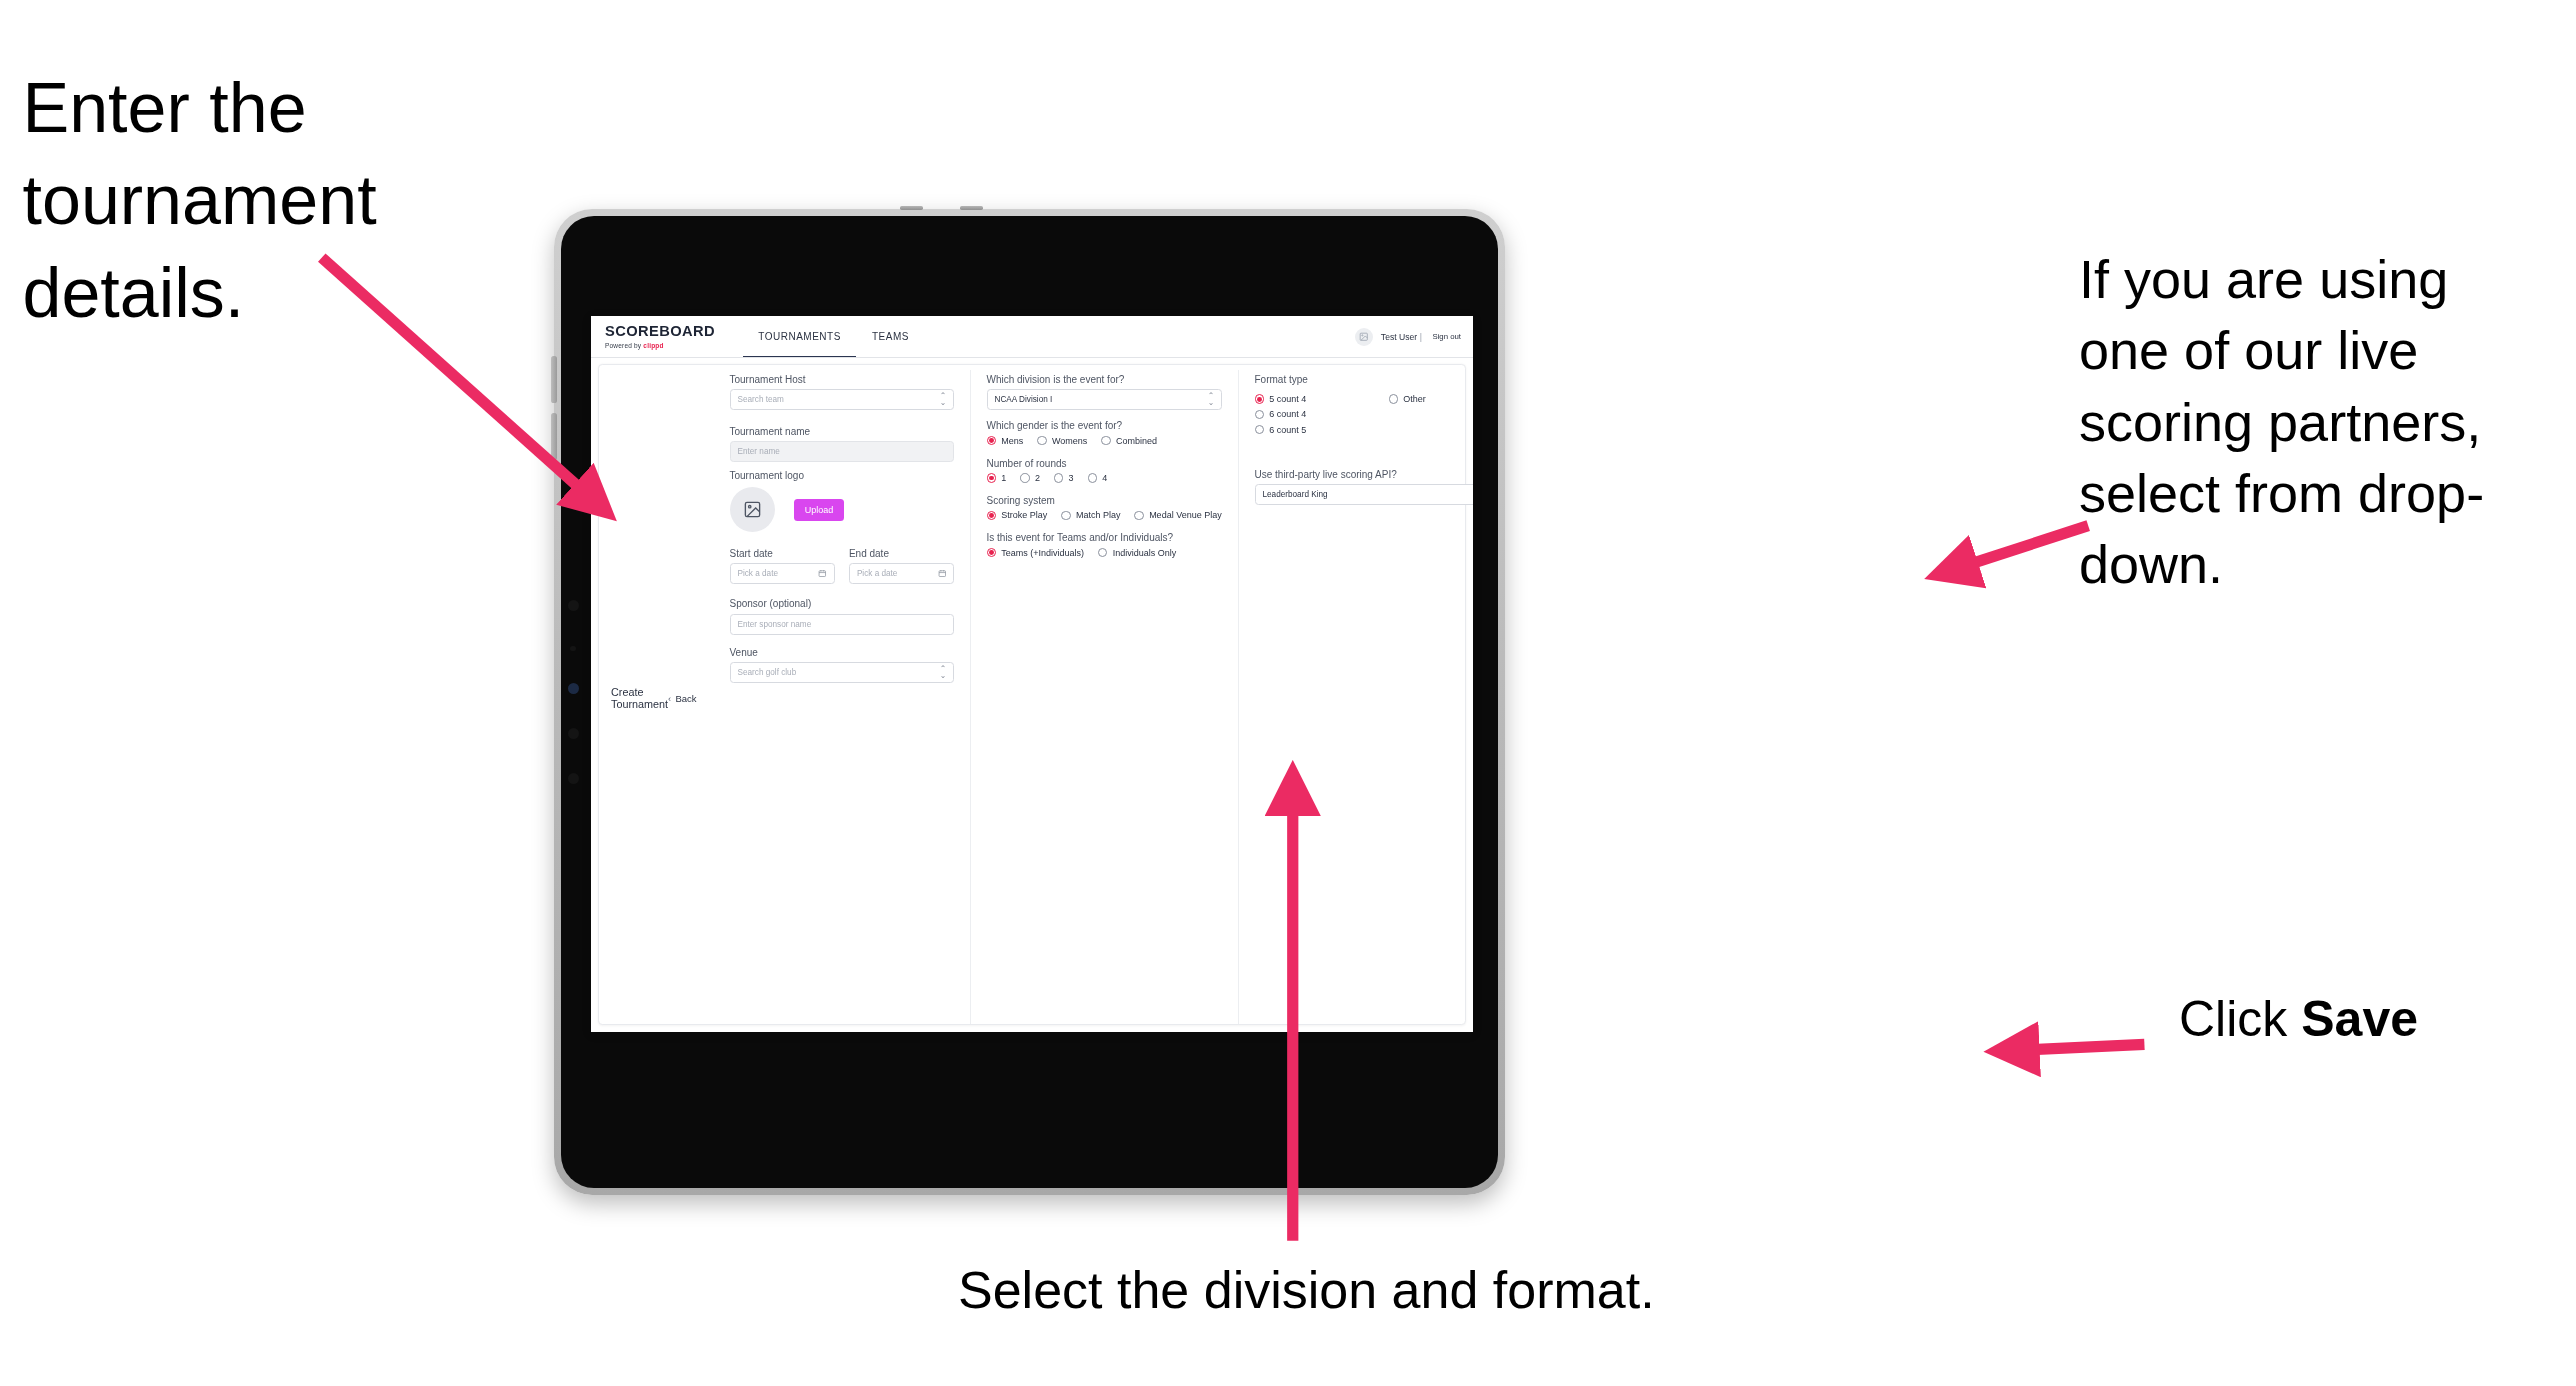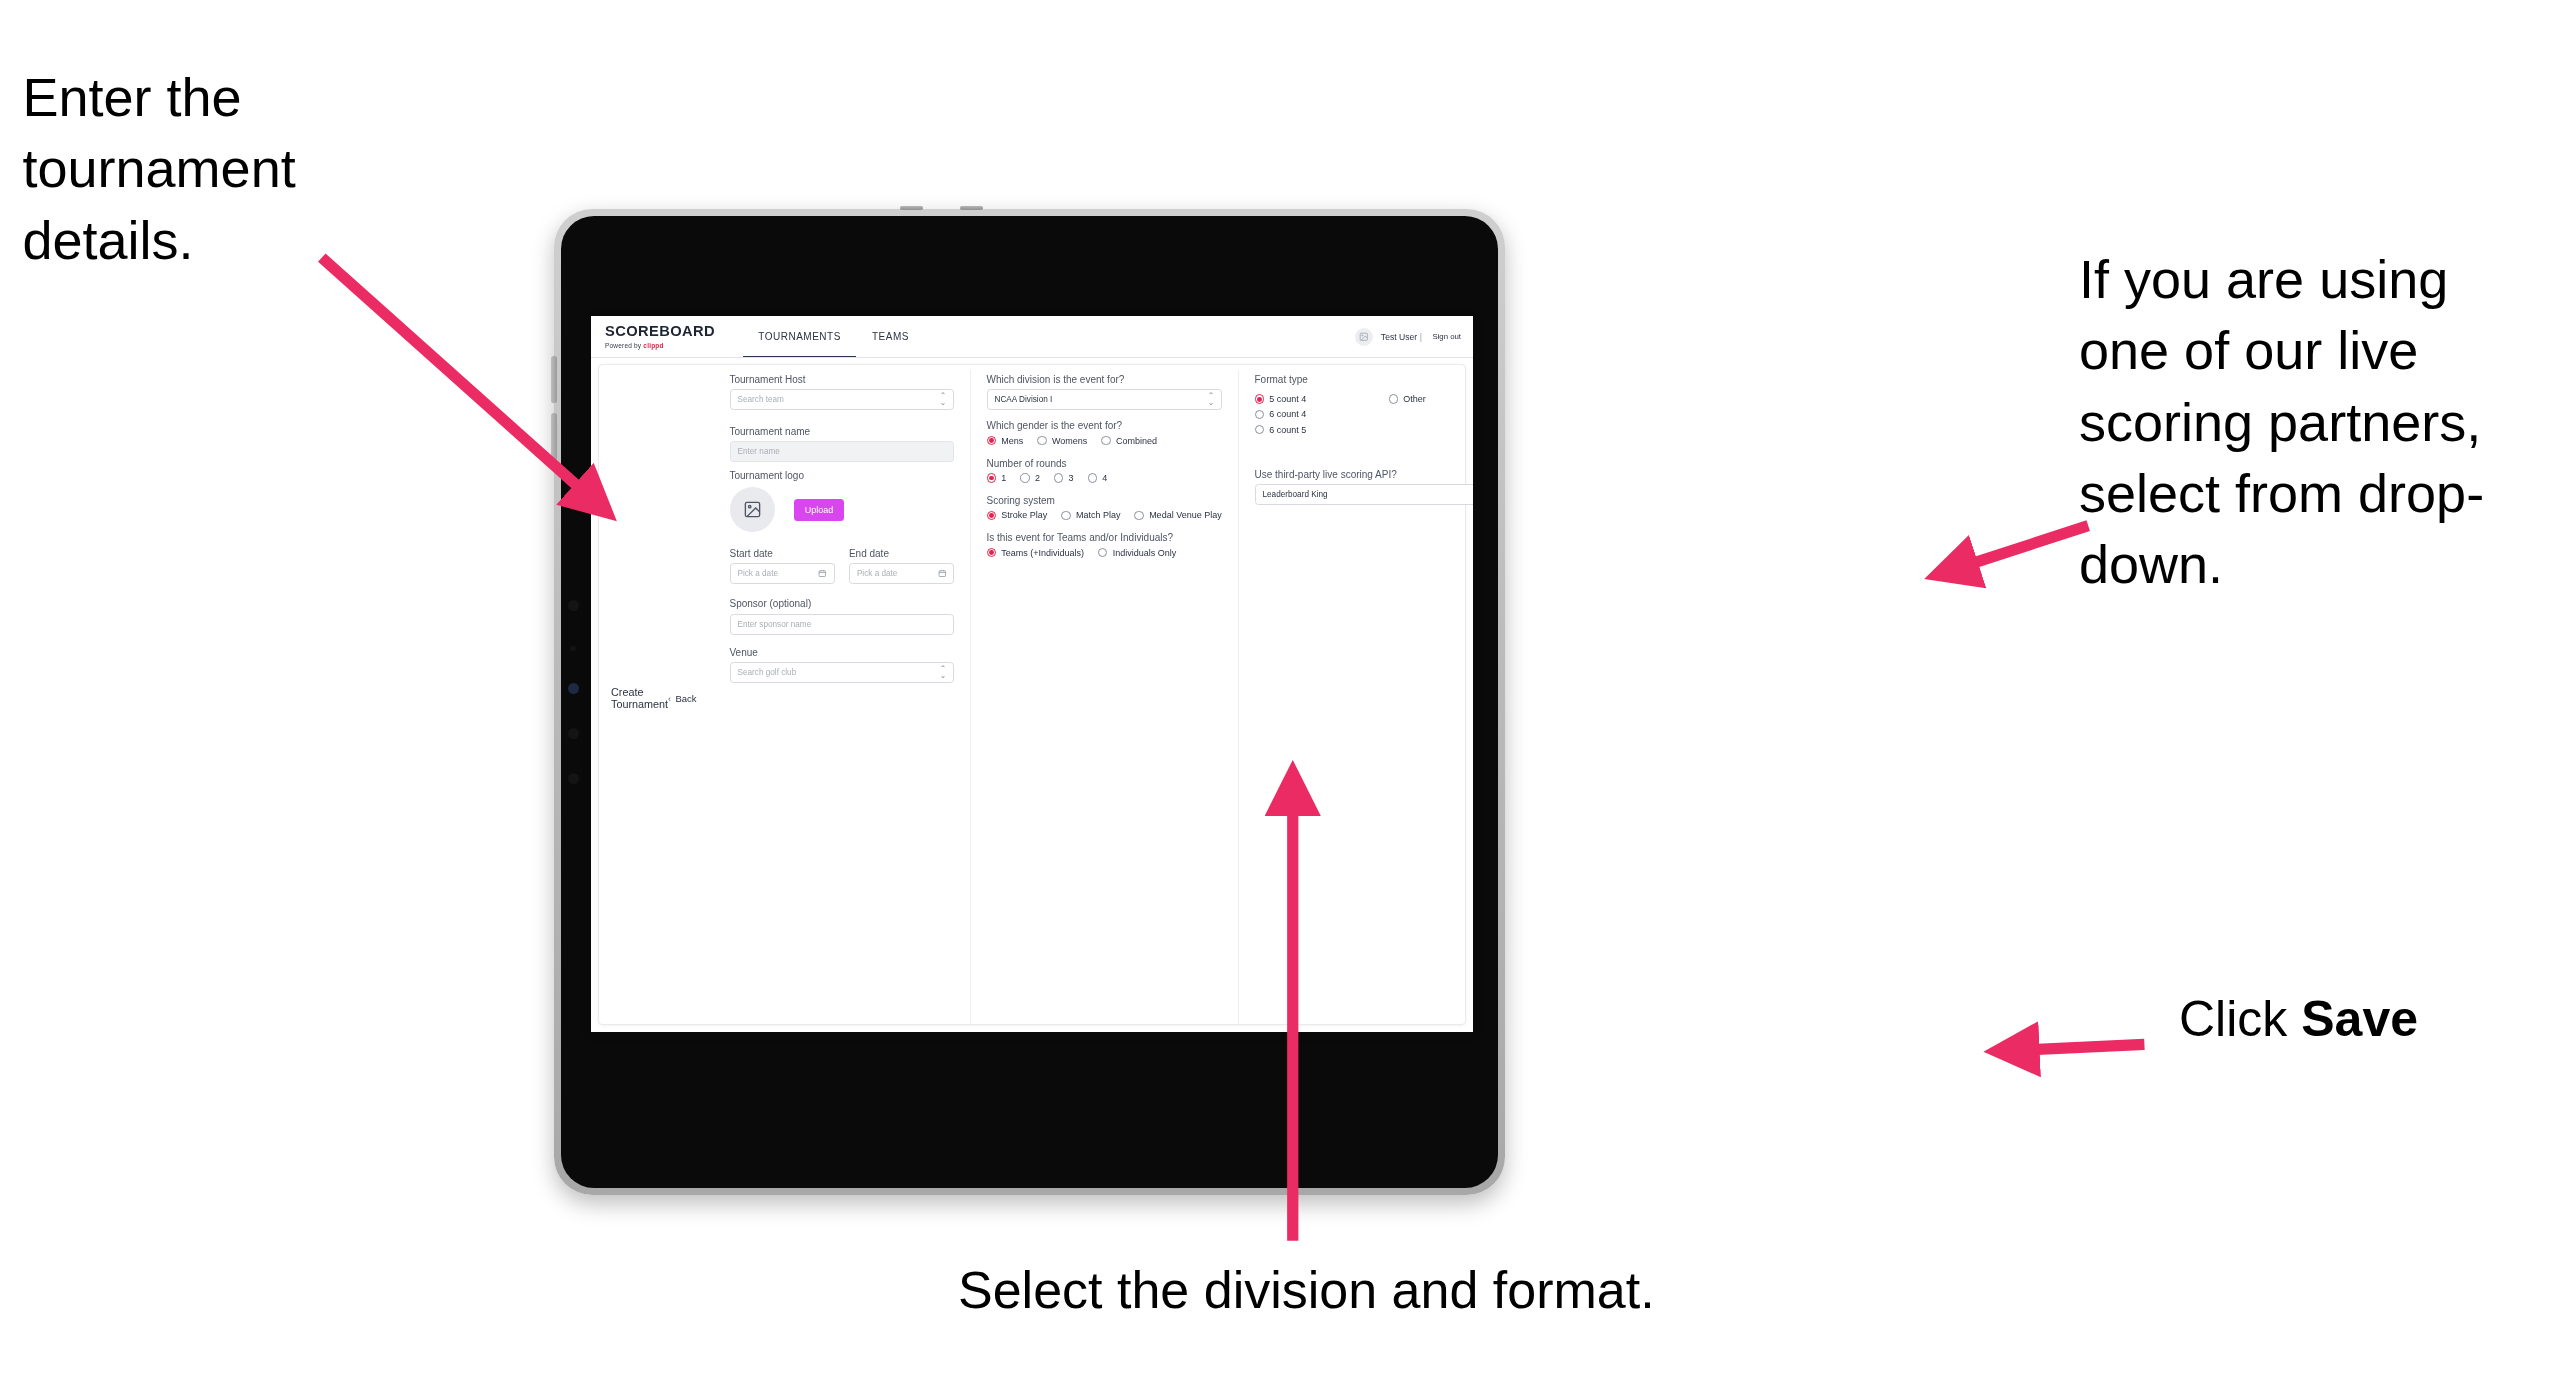--- a/index.html
+++ b/index.html
@@ -14,21 +14,21 @@
 
   
   .anno {
     position:absolute;
     color:#000;
     font-family:"Liberation Sans", sans-serif;
     font-weight:400;
     line-height:1.32;
     white-space:pre-wrap;
   }
-  #anno-left  { left:22.5px;  top:62px;  width:372px; font-size:54px; }
+  #anno-left  { left:22.5px;  top:62px;  width:372px; font-size:70px; }
   #anno-right { left:2079px;top:244px; width:467px; font-size:54px; }
   #anno-bottom{ left:958px;top:1256px;width:882px;font-size:52px; }
   #anno-save  { left:2179px;top:986px;width:363px;font-size:50px; }
   #anno-save b { font-weight:700; }
 
   svg.arrows { position:absolute; left:0; top:0; width:2576px; height:1386px; pointer-events:none; }
 
   
   #tablet {
     position:absolute;

